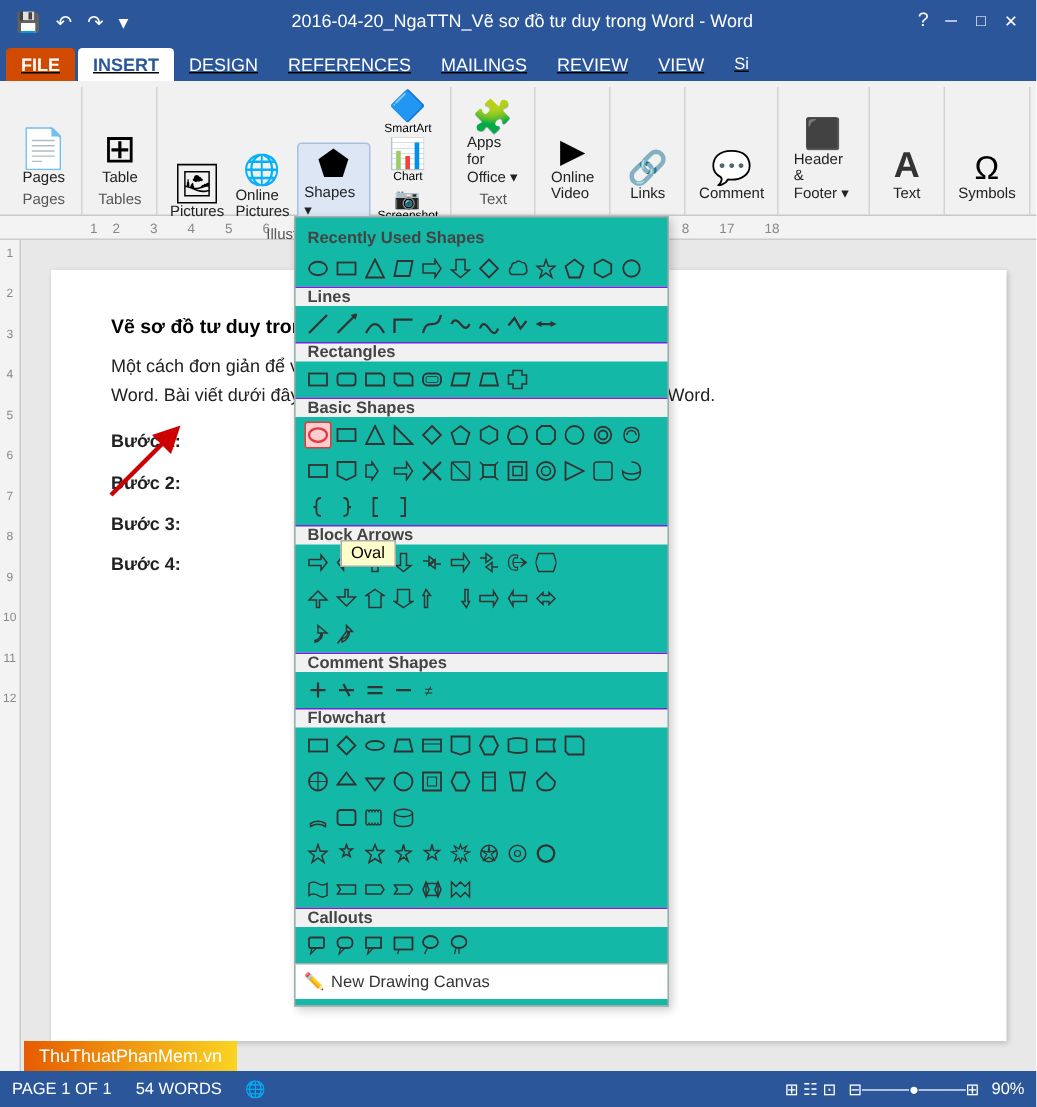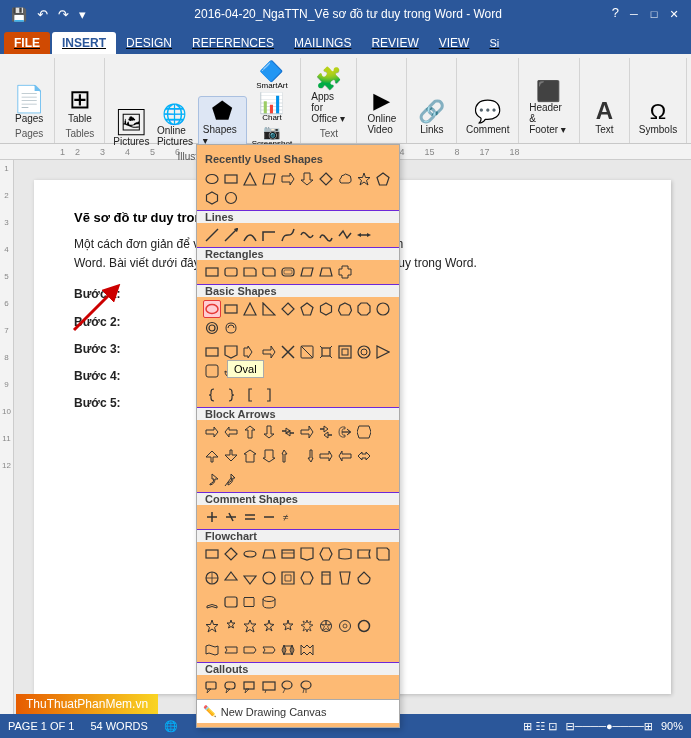--- a/index.html
+++ b/index.html
@@ -102,22 +102,22 @@
     .shapes-btn {
       background: #dde6f4;
       border: 1px solid #aac0e0;
     }
 
     
     .shapes-dropdown {
       position: absolute;
       top: 90px;
       left: 196px;
-      width: 204px;
-      background: #fdba74;
+      width: 250px;
+      background: #14b8a6;
       border: 1px solid #aaa;
       box-shadow: 2px 2px 6px rgba(0,0,0,0.2);
       z-index: 100;
       padding: 4px 0;
       font-size: 11px;
     }
     .dropdown-section-title {
       background: #f1f1f1;
       padding: 0 8px;
       font-size: 11px;
@@ -1185,21 +1185,20 @@
       </div>
 
       <div class="doc-title">Vẽ sơ đồ tư duy trong Word</div>
       <div class="doc-body">
         <p>Một cách đơn giản để vẽ sơ đồ tư duy là ngay trên phần mềm</p>
         <p style="margin-bottom:12px;">Word. Bài viết dưới đây sẽ hướng dẫn các bạn vẽ sơ đồ tư duy trong Word.</p>
         <div class="doc-step"><span class="doc-bold">Bước 1:</span></div>
         <div class="doc-step" style="margin-top:8px;"><span class="doc-bold">Bước 2:</span></div>
         <div class="doc-step" style="margin-top:8px;"><span class="doc-bold">Bước 3:</span></div>
         <div class="doc-step" style="margin-top:8px;"><span class="doc-bold">Bước 4:</span></div>
-        <div class="doc-step" style="margin-top:8px;"><span class="doc-bold">Bước 5:</span></div>
       </div>
     </div>
   </div>
 </div>
 
 <div class="status-bar">
   <div class="status-left">
     <span>PAGE 1 OF 1</span>
     <span>54 WORDS</span>
     <span>🌐</span>

